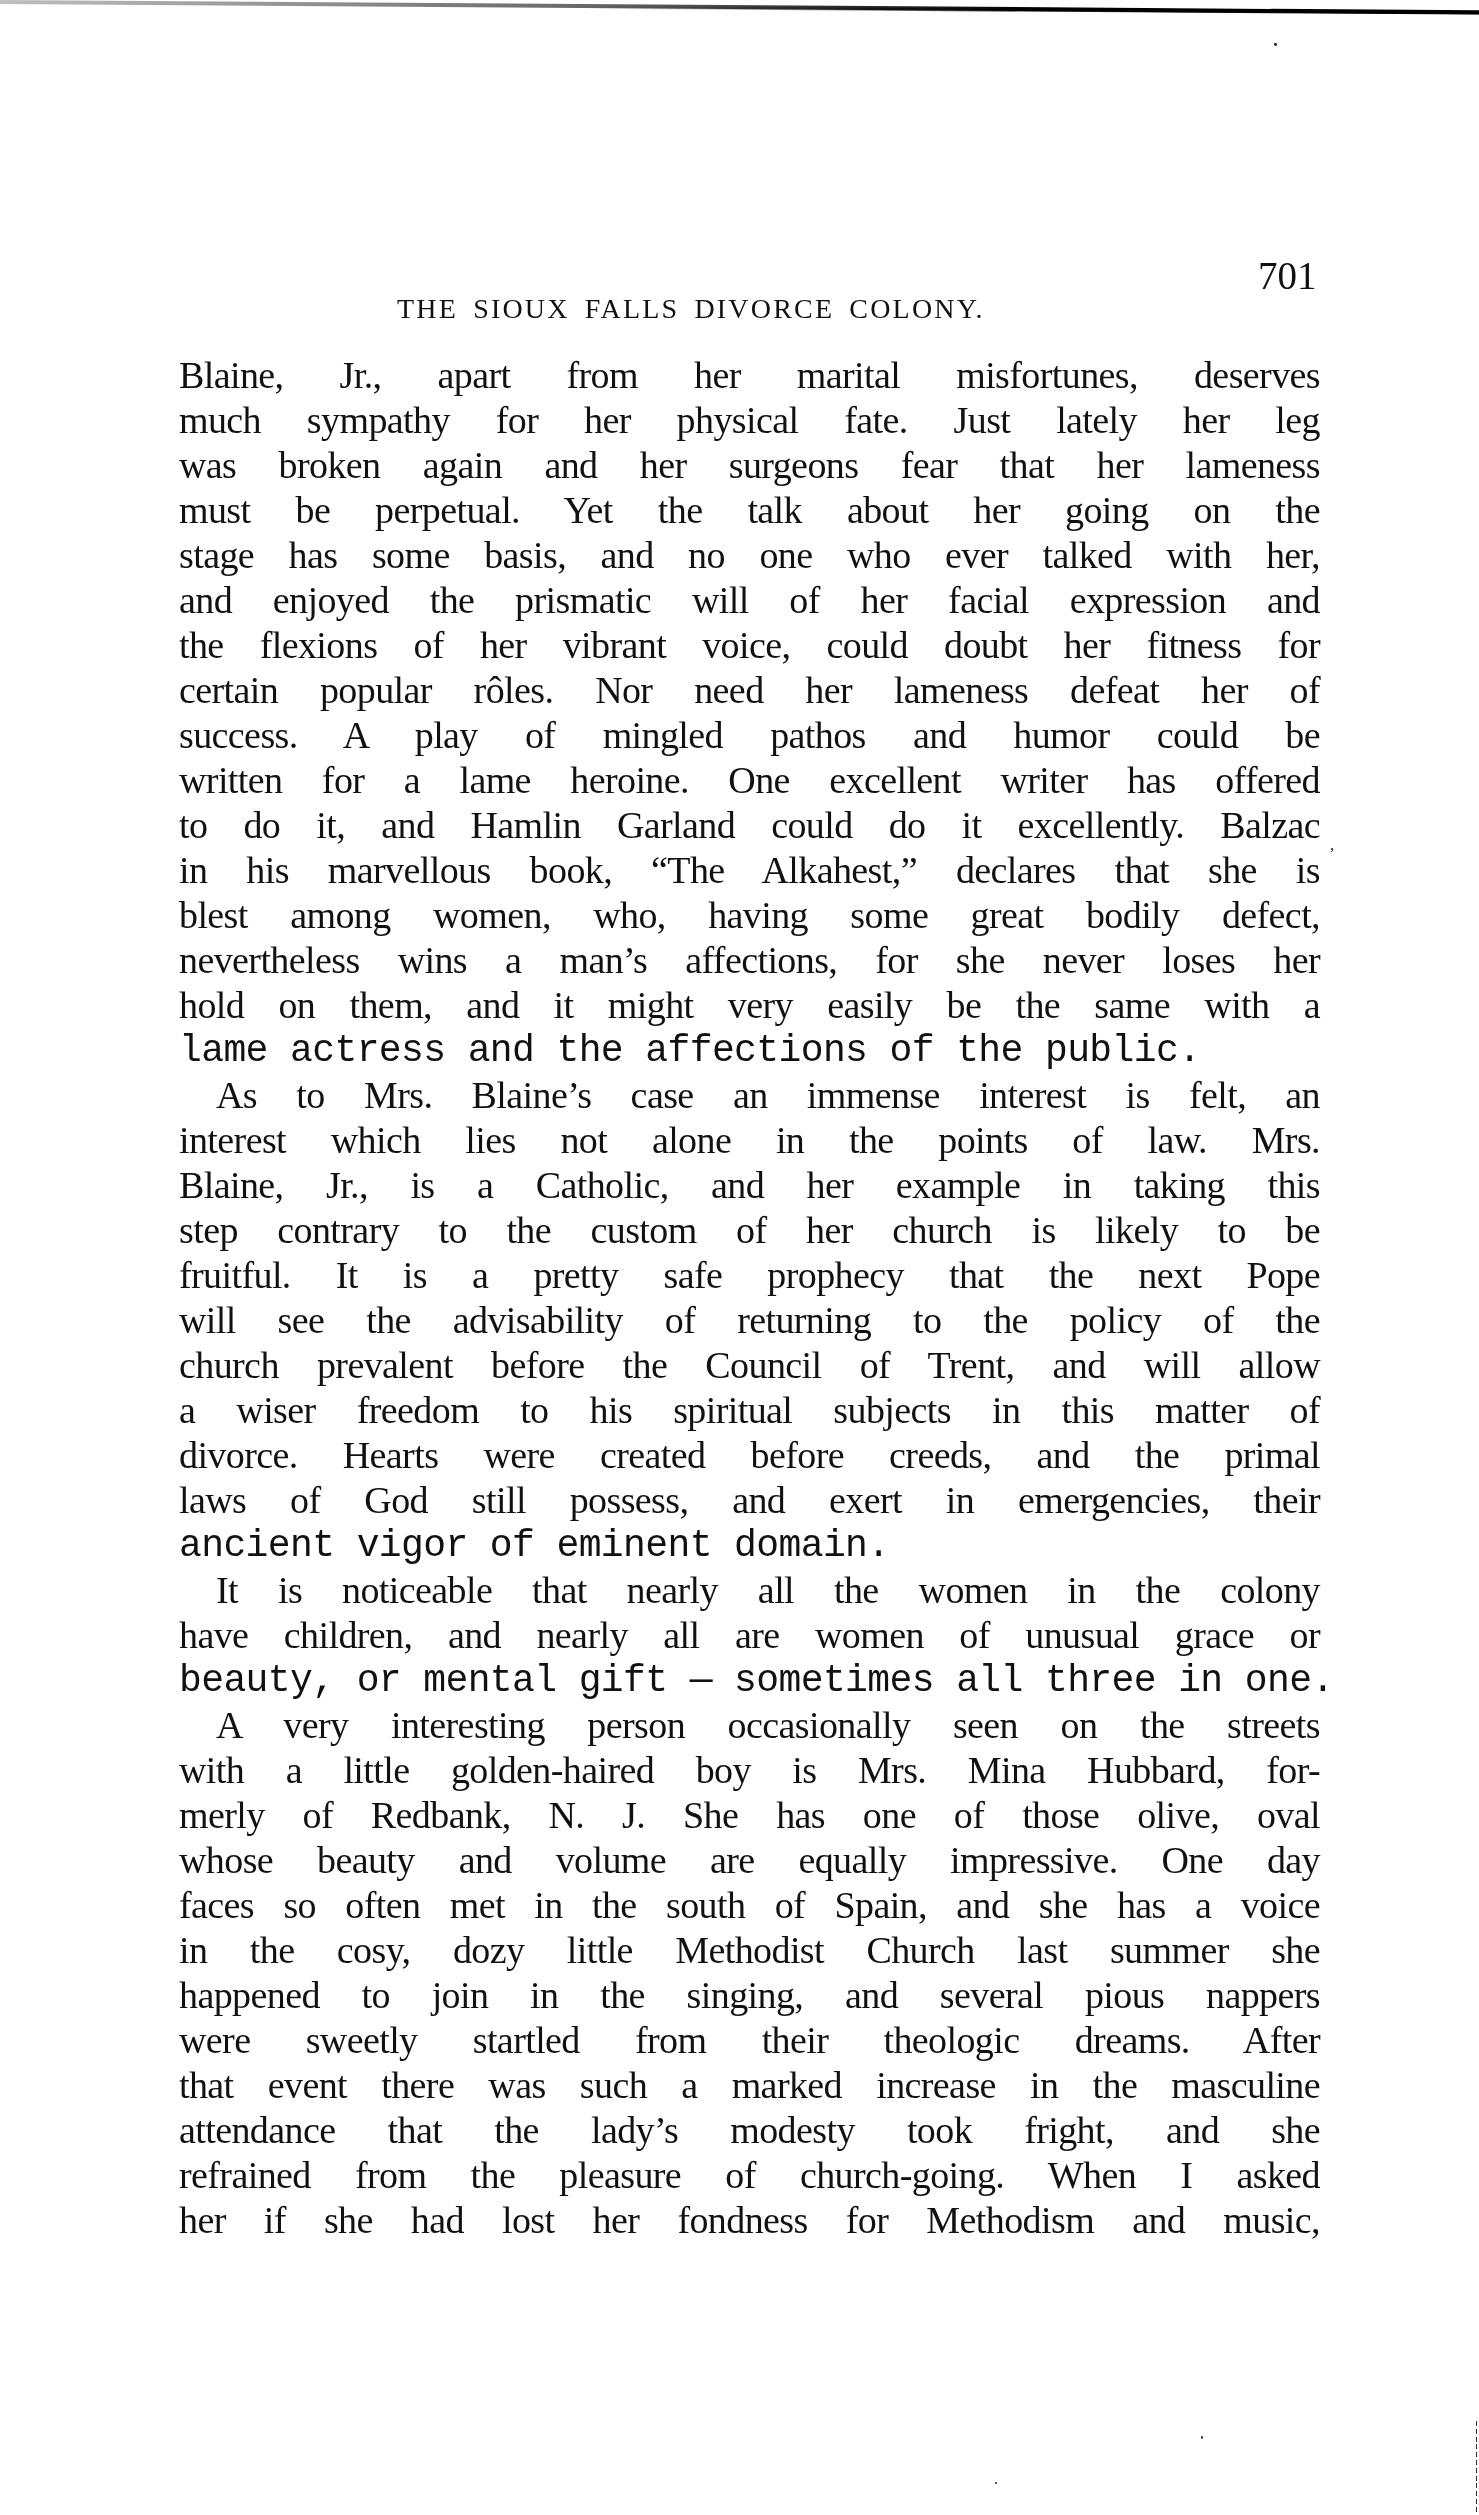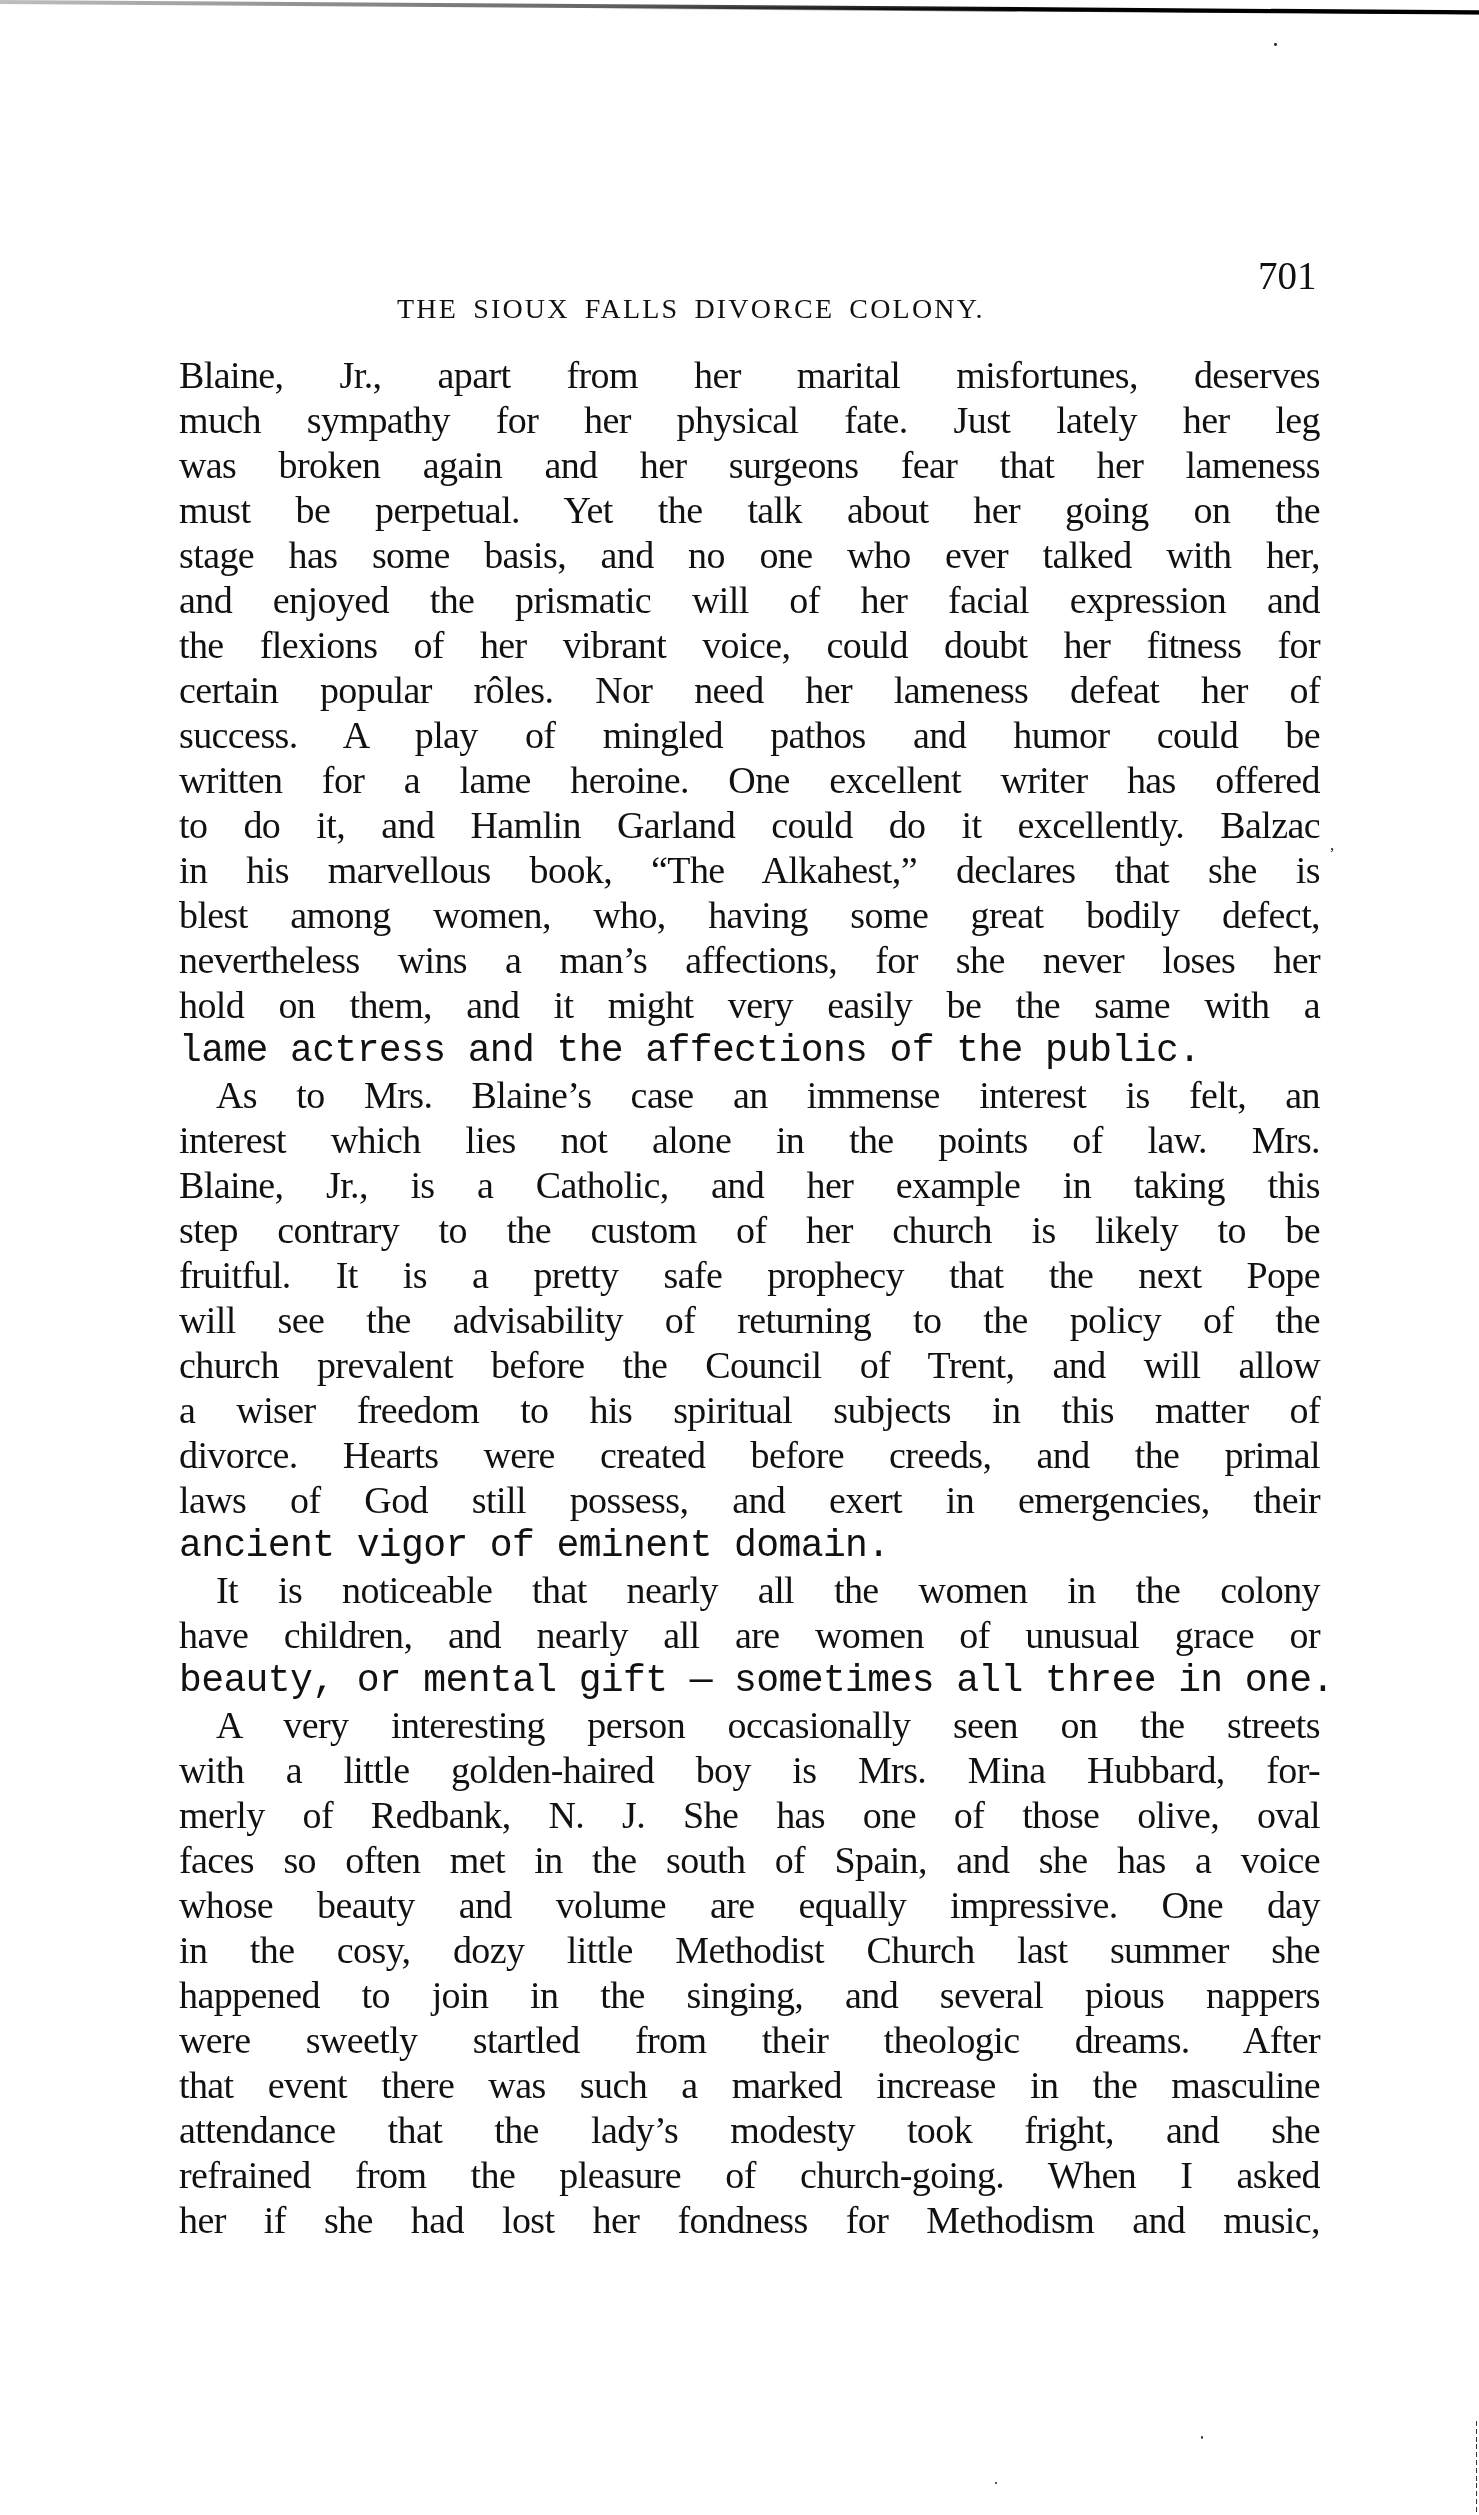--- a/index.html
+++ b/index.html
@@ -144,22 +144,22 @@
   <span class="line">a wiser freedom to his spiritual subjects in this matter of</span>
   <span class="line">divorce.  Hearts were created before creeds, and the primal</span>
   <span class="line">laws of God still possess, and exert in emergencies, their</span>
   <span class="line last">ancient vigor of eminent domain.</span>
   <span class="line indent">It is noticeable that nearly all the women in the colony</span>
   <span class="line">have children, and nearly all are women of unusual grace or</span>
   <span class="line last">beauty, or mental gift — sometimes all three in one.</span>
   <span class="line indent">A very interesting person occasionally seen on the streets</span>
   <span class="line">with a little golden-haired boy is Mrs. Mina Hubbard, for-</span>
   <span class="line">merly of Redbank, N. J.  She has one of those olive, oval</span>
+  <span class="line">whose beauty and volume are equally impressive.  One day</span>
   <span class="line">faces so often met in the south of Spain, and she has a voice</span>
-  <span class="line">whose beauty and volume are equally impressive.  One day</span>
   <span class="line">in the cosy, dozy little Methodist Church last summer she</span>
   <span class="line">happened to join in the singing, and several pious nappers</span>
   <span class="line">were sweetly startled from their theologic dreams.  After</span>
   <span class="line">that event there was such a marked increase in the masculine</span>
   <span class="line">attendance that the lady’s modesty took fright, and she</span>
   <span class="line">refrained from the pleasure of church-going.  When I asked</span>
   <span class="line">her if she had lost her fondness for Methodism and music,</span>
 </div>
 
 <div class="margin-mark">ʼ</div>

